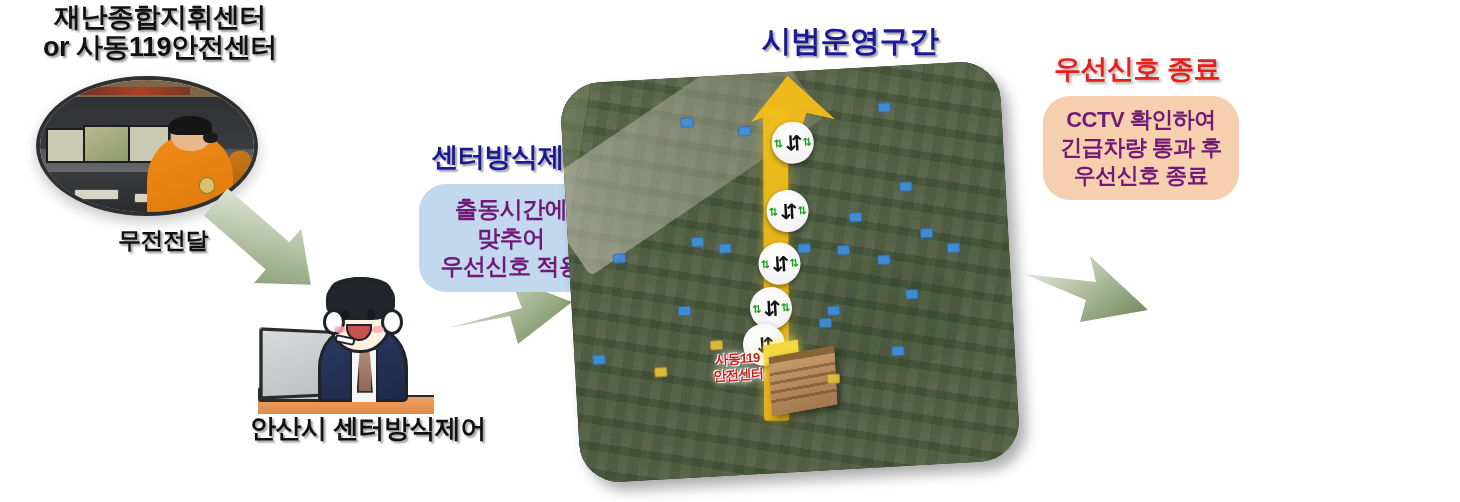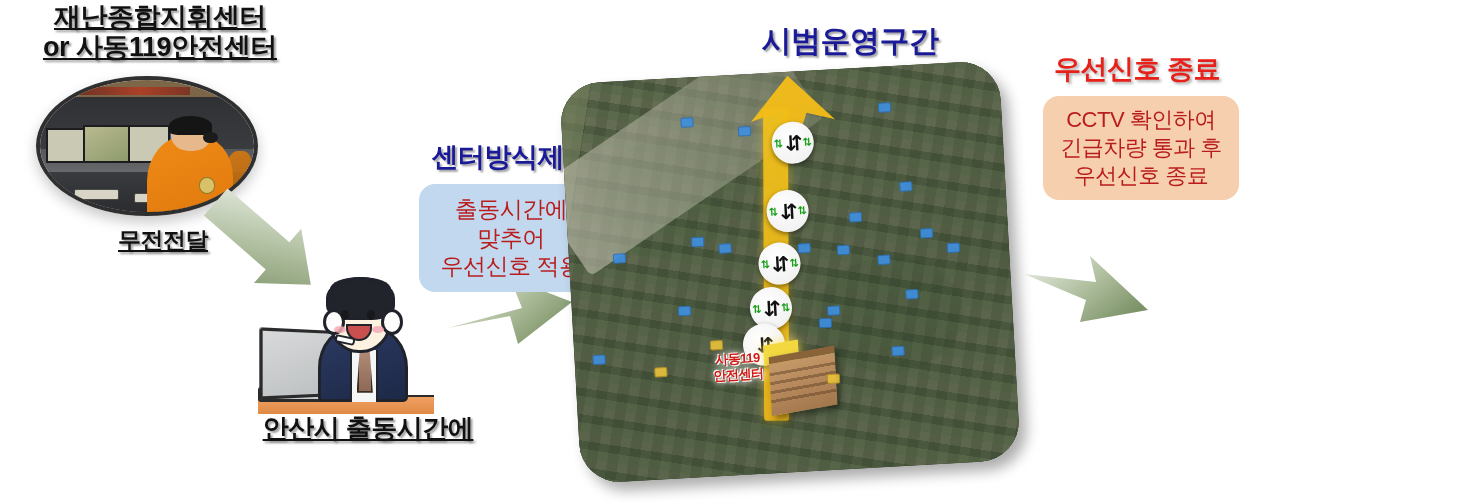--- a/index.html
+++ b/index.html
@@ -7,29 +7,29 @@
     width:1460px;height:502px;position:relative;overflow:hidden;
     font-family:"Liberation Sans","DejaVu Sans",sans-serif;
   }
   .stage{position:absolute;inset:0;}
 
   
   .hdr{
     position:absolute;text-align:center;font-weight:bold;line-height:1.12;
     white-space:pre-line;letter-spacing:-0.5px;
   }
-  .hdr-black{color:#111111;text-shadow:2px 2px 2px rgba(140,140,140,.85);text-decoration:underline;}
+  .hdr-black{color:#111111;text-shadow:2px 2px 2px rgba(140,140,140,.85);}
   .hdr-navy{color:#1a1a99;text-shadow:2px 2px 2px rgba(150,150,150,.9);}
   .hdr-red{color:#e8201a;text-shadow:2px 2px 3px rgba(160,160,160,.9);}
 
   
   .box{
-    position:absolute;border-radius:16px;text-align:center;
+    position:absolute;border-radius:27px;text-align:center;
     display:flex;flex-direction:column;justify-content:center;align-items:center;
-    color:#b91c1c;line-height:1.26;white-space:pre-line;font-weight:normal;
+    color:#701a75;line-height:1.26;white-space:pre-line;font-weight:bold;
     letter-spacing:-0.5px;
   }
   .box-green{background:#c7ddb2;}
   .box-blue{background:#c2d8ee;}
   .box-peach{background:#f6cfae;}
 
   
   .ellipse{
     position:absolute;border-radius:50%;overflow:hidden;
     box-shadow:0 6px 14px rgba(0,0,0,.22);
@@ -233,21 +233,21 @@
     <div class="op-earcup" style="left:37%;bottom:52%;"></div>
     <div class="op-earcup" style="left:70%;bottom:52%;"></div>
     <div class="op-eye" style="left:47%;bottom:62%;"></div>
     <div class="op-eye" style="left:62%;bottom:62%;"></div>
     <div class="op-cheek" style="left:43%;bottom:53%;"></div>
     <div class="op-cheek" style="left:65%;bottom:53%;"></div>
     <div class="op-mouth"></div>
     <div class="op-mic"></div>
   </div>
 
-  <div class="hdr hdr-black" style="left:218px;top:414px;width:300px;font-size:26px;">안산시 출동시간에</div>
+  <div class="hdr hdr-black" style="left:218px;top:414px;width:300px;font-size:26px;">안산시 센터방식제어</div>
 
   <svg class="arrow" style="left:448px;top:268px;" width="128" height="86" viewBox="0 0 128 86">
     <defs>
       <linearGradient id="ag2" x1="0" y1="0" x2="1" y2="0.6">
         <stop offset="0%" stop-color="#eef1ea"></stop>
         <stop offset="55%" stop-color="#b2c1a1"></stop>
         <stop offset="100%" stop-color="#7e9468"></stop>
       </linearGradient>
     </defs>
     <polygon points="0,66 74,46 62,16 124,40 70,82 62,54" fill="url(#ag2)" transform="translate(0,-6)"></polygon>

